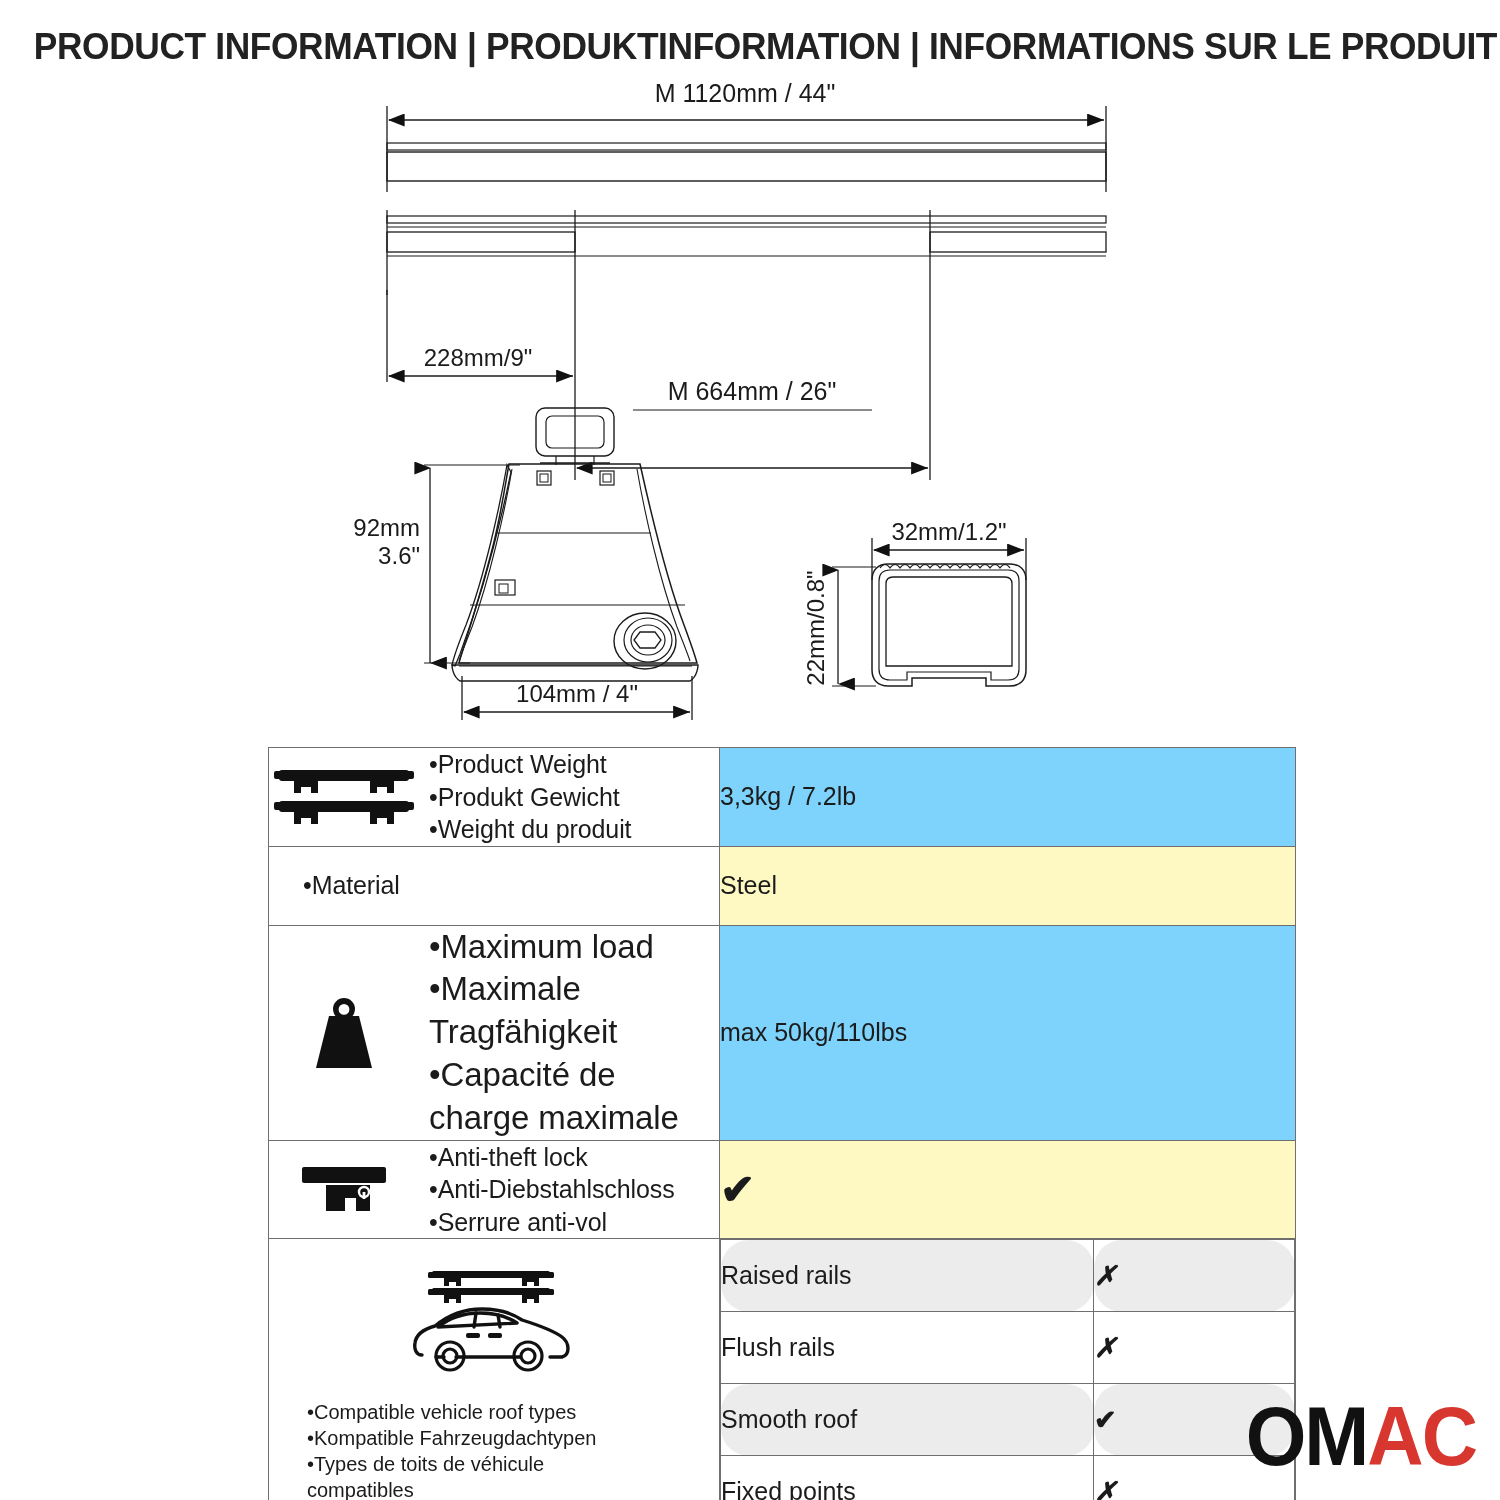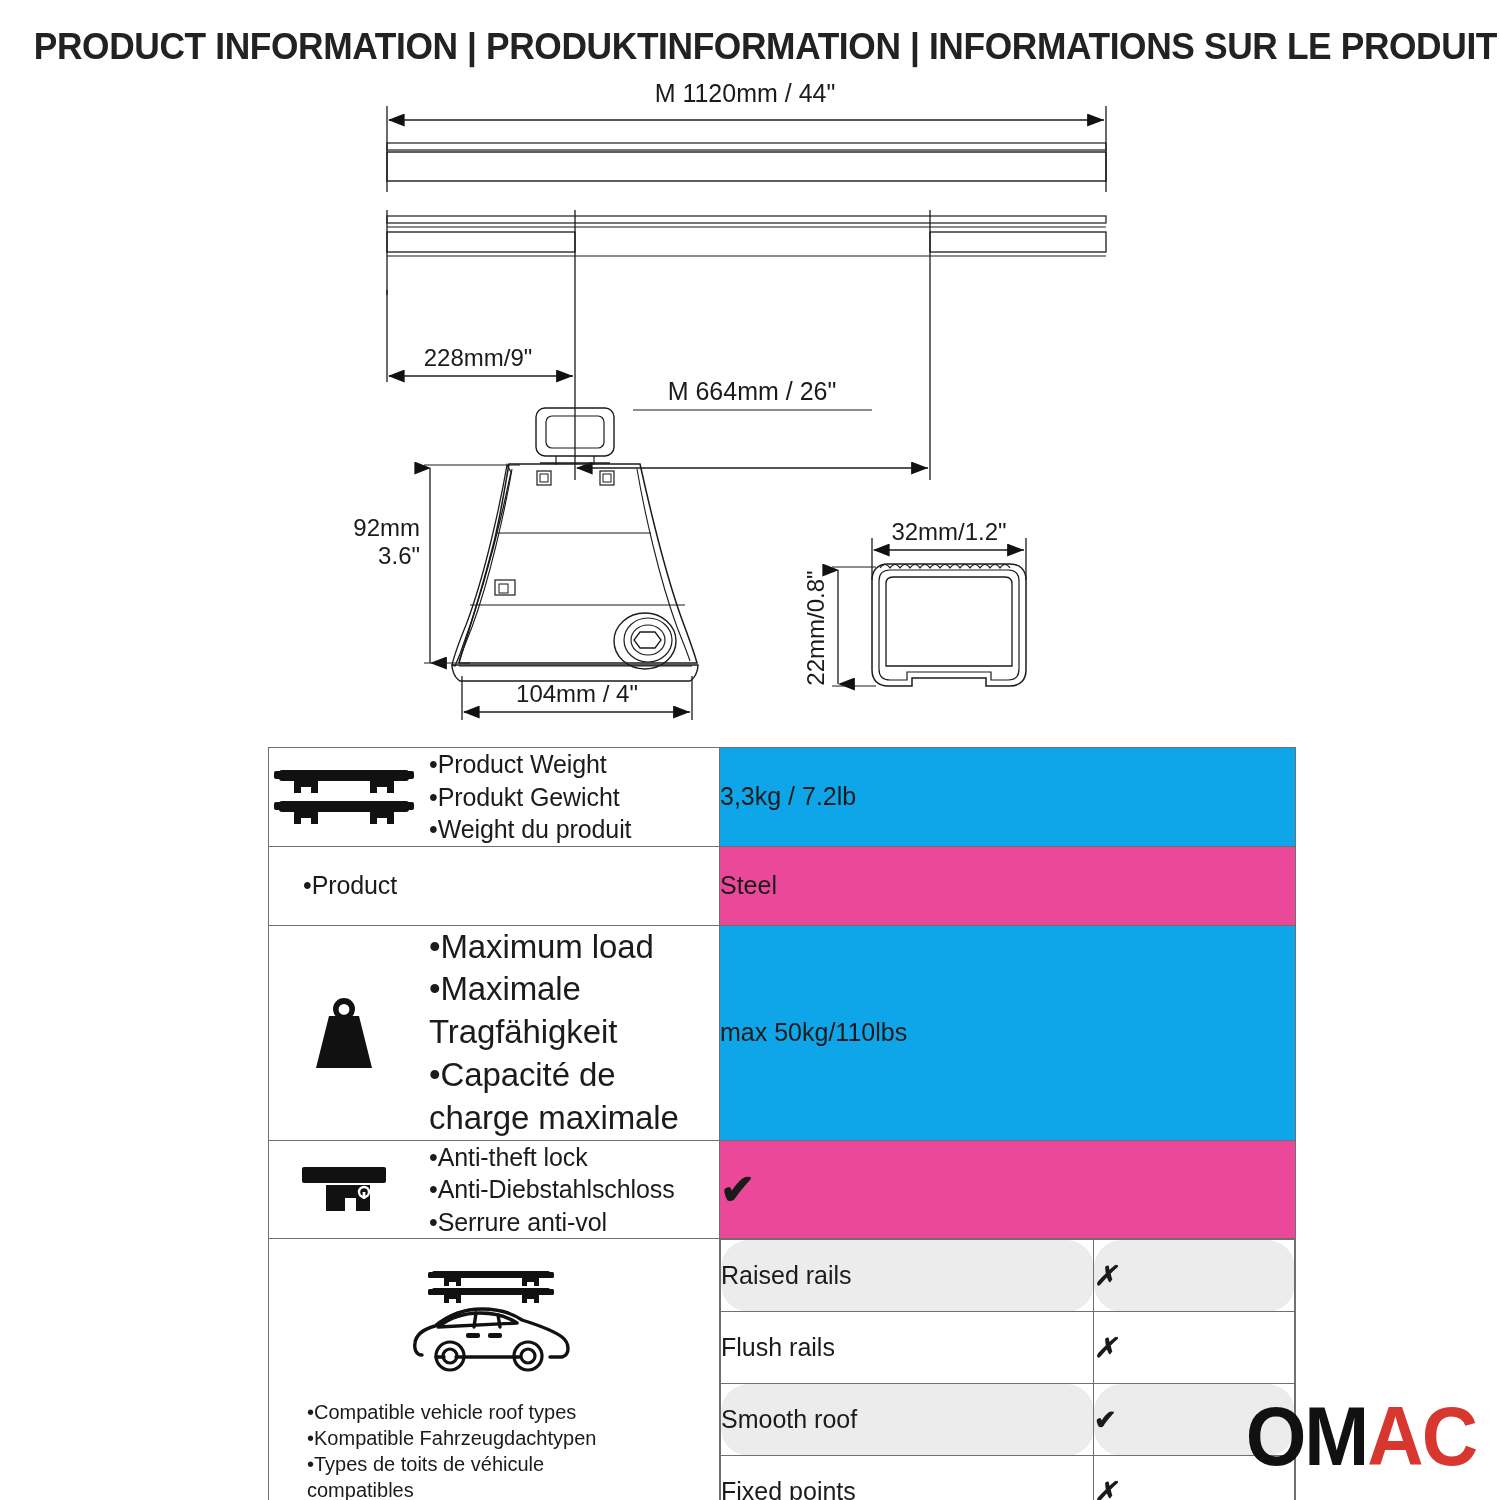--- a/index.html
+++ b/index.html
@@ -59,25 +59,25 @@
     padding: 0;
     vertical-align: middle;
     font-size: 25px;
     color: #1b1b1b;
   }
   .cell-label {
     width: 450px;
     padding: 10px 6px 10px 14px;
   }
   .cell-value {
-    background: #0ea5e9;
+    background: #7dd3fc;
     padding: 10px 0 10px 20px;
     font-size: 27px;
   }
-  .cell-value.plain { background: #ec4899; }
+  .cell-value.plain { background: #fef9c3; }
 
   .row-inner {
     display: flex;
     align-items: center;
     gap: 10px;
   }
   .icon-box {
     width: 150px;
     min-width: 150px;
     display: flex;
@@ -318,21 +318,21 @@
           </div>
         </div>
       </td>
       <td class="cell-value">3,3kg / 7.2lb</td>
     </tr>
 
     <tr>
       <td class="cell-label">
         <div class="row-inner" style="min-height:78px;">
           <div class="label-lines no-icon">
-            <span>•Product</span>
+            <span>•Material</span>
           </div>
         </div>
       </td>
       <td class="cell-value plain">Steel</td>
     </tr>
 
     <tr>
       <td class="cell-label">
         <div class="row-inner">
           <div class="icon-box">

